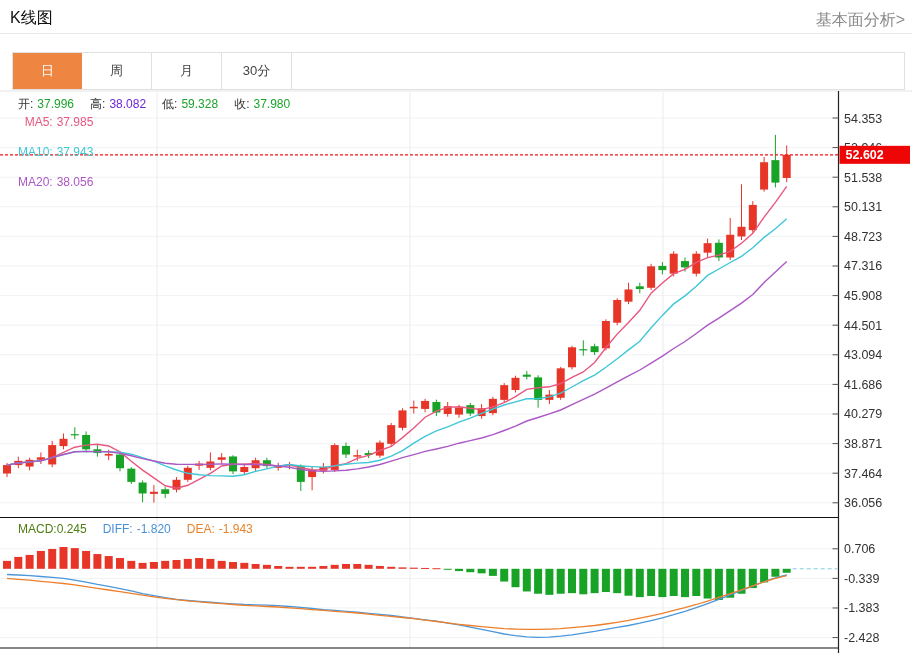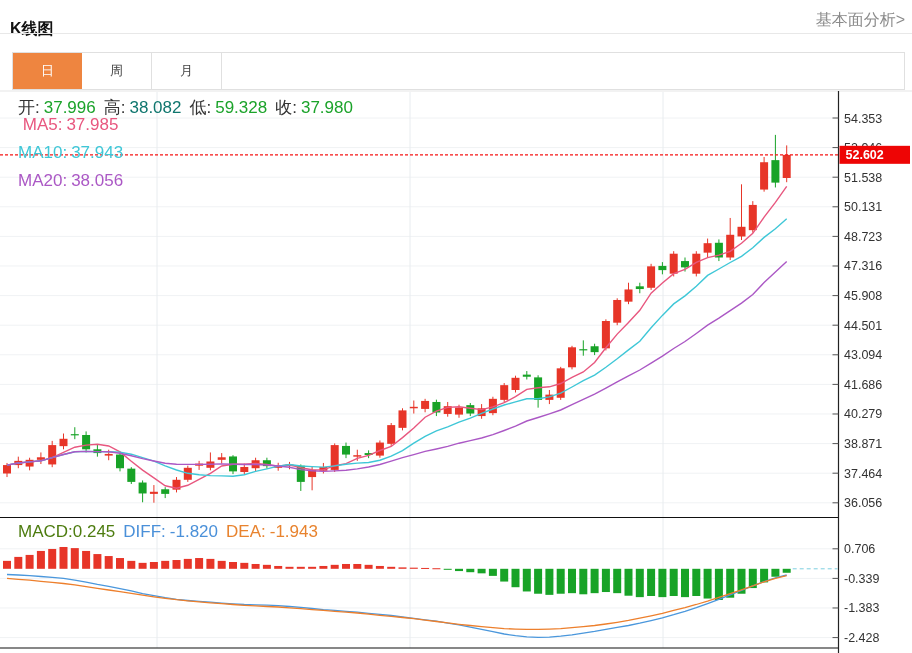--- a/index.html
+++ b/index.html
@@ -1,29 +1,29 @@
 <!DOCTYPE html>
 <html><head>
 <meta charset="utf-8">
 <style>
   html,body{margin:0;padding:0;}
   body{width:912px;height:653px;position:relative;background:#fff;overflow:hidden;
        font-family:"Liberation Sans","DejaVu Sans",sans-serif;}
   #chart-svg{position:absolute;left:0;top:0;z-index:0;}
   .ovl{position:absolute;z-index:2;}
-  .page-title{left:10px;top:19px;font-size:16px;font-weight:bold;color:#111;}
+  .page-title{left:10px;top:8px;font-size:16px;font-weight:normal;color:#111;}
   .fund-link{right:7px;top:10px;font-size:16px;color:#8a8a8a;cursor:pointer;}
   .hdr-divider{left:0;top:33px;width:912px;height:1px;background:#e8e8e8;}
   .tabbar{left:12px;top:52px;width:893px;height:38px;border:1px solid #e0e0e0;
           display:flex;box-sizing:border-box;background:#fff;}
   .tab{width:69px;border-right:1px solid #e0e0e0;display:flex;align-items:center;
        justify-content:center;font-size:13px;color:#444;cursor:pointer;background:#fff;}
   .tab.active{background:#ee8540;color:#fff;border-right:none;}
   .tab-filler{flex:1;}
-  .inforow{display:flex;gap:8px;font-size:17px;align-items:center;}
+  .inforow{display:flex;gap:16px;font-size:12px;align-items:flex-end;}
   .inforow .lbl{color:#333;}
   .inforow .val{margin-left:4px;}
   .r1{left:18px;top:96px;}
   .r2{left:18px;top:115px;flex-direction:column;}
   .r3{left:18px;top:522px;}
 </style>
 </head>
 <body>
 
 <svg id="chart-svg" width="912" height="653" viewBox="0 0 912 653">
@@ -316,26 +316,29 @@
 <div class="ovl tabbar">
   <div class="tab active">
       <span>日</span>
     </div>
   <div class="tab">
       <span>周</span>
     </div>
   <div class="tab">
       <span>月</span>
     </div>
+  <div class="tab">
+      <span>30分</span>
+    </div>
   <div class="tab-filler"></div>
 </div>
 
 <div class="ovl inforow r1">
   <span><span class="lbl">开:</span><span class="val" style="color:#1ba32a">37.996</span></span>
-  <span><span class="lbl">高:</span><span class="val" style="color:#0f766e">38.082</span></span>
+  <span><span class="lbl">高:</span><span class="val" style="color:#6d28d9">38.082</span></span>
   <span><span class="lbl">低:</span><span class="val" style="color:#1ba32a">59.328</span></span>
   <span><span class="lbl">收:</span><span class="val" style="color:#1ba32a">37.980</span></span>
 </div>
 
 <div class="ovl inforow r2">
   <span style="color:#e8577f"><span>MA5:</span><span class="val">37.985</span></span>
   <span style="color:#3fc7d7"><span>MA10:</span><span class="val">37.943</span></span>
   <span style="color:#ab58c5"><span>MA20:</span><span class="val">38.056</span></span>
 </div>
 

